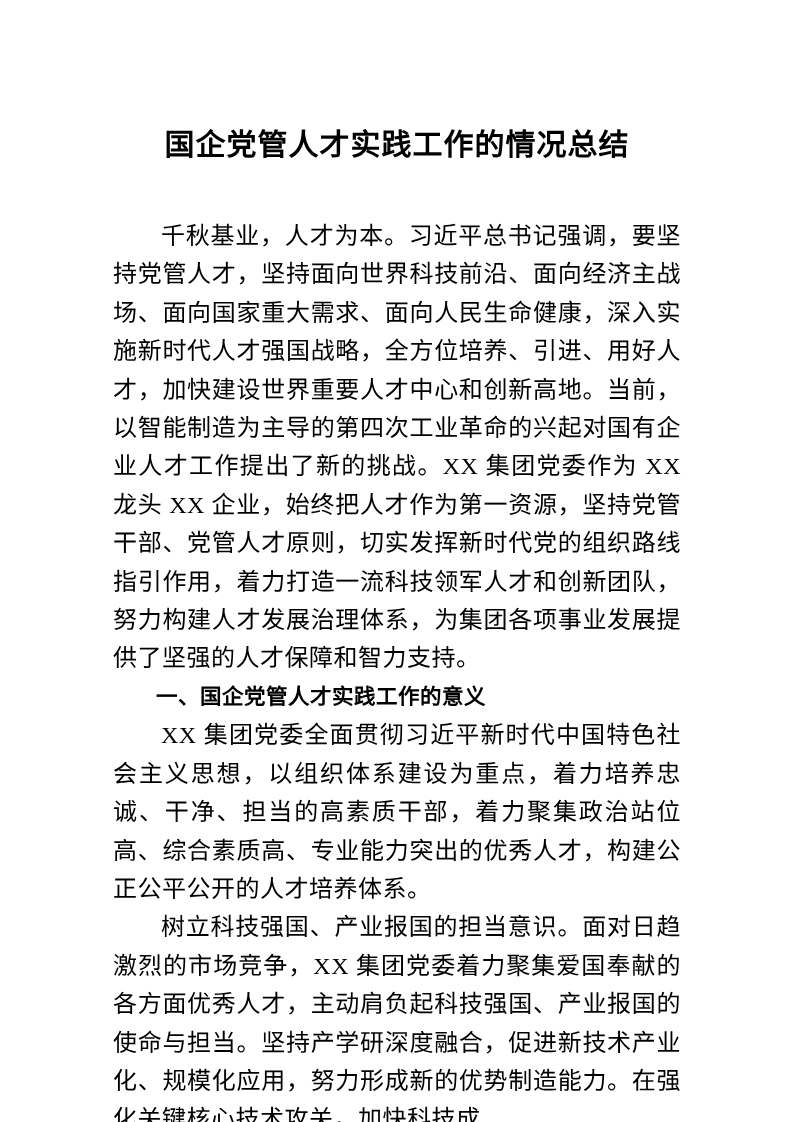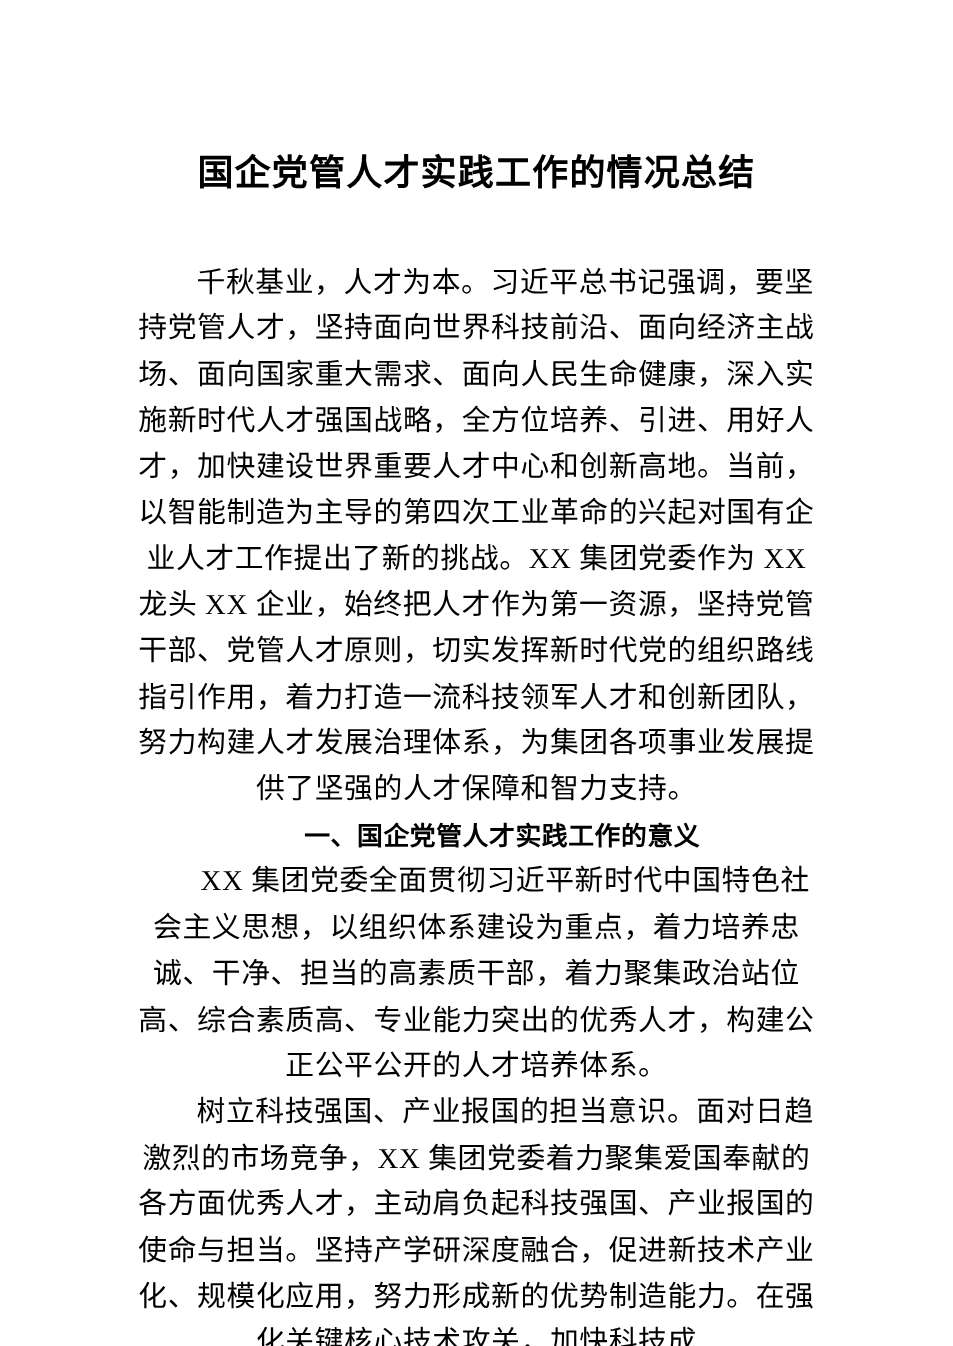--- a/index.html
+++ b/index.html
@@ -24,21 +24,20 @@
     font-size: 30px;
     line-height: 46px;
     font-weight: bold;
     text-align: center;
     letter-spacing: 1px;
     font-family: "Liberation Serif", "DejaVu Serif", serif;
   }
   .doc-body p {
     margin: 0;
     padding: 0;
-    text-align: center;
   }
   .body-para {
     font-size: 24px;
     line-height: 38.4px;
     text-align: justify;
     text-indent: 2em;
     letter-spacing: 0.5px;
     font-family: "Liberation Serif", "DejaVu Serif", serif;
   }
   .heading {

